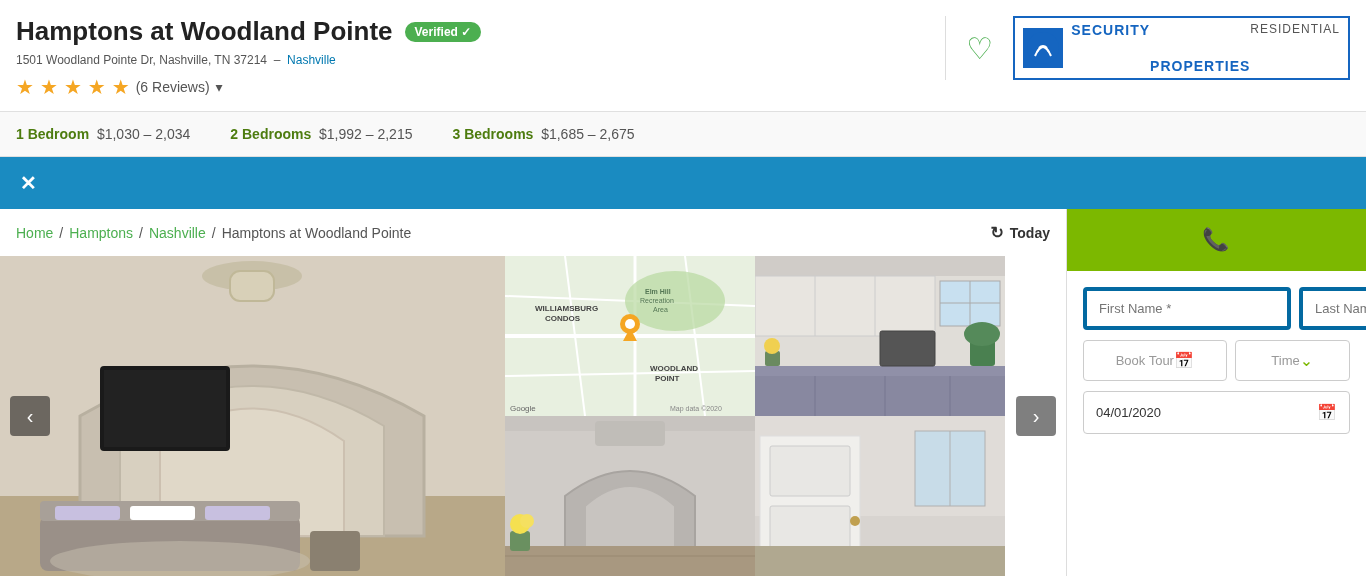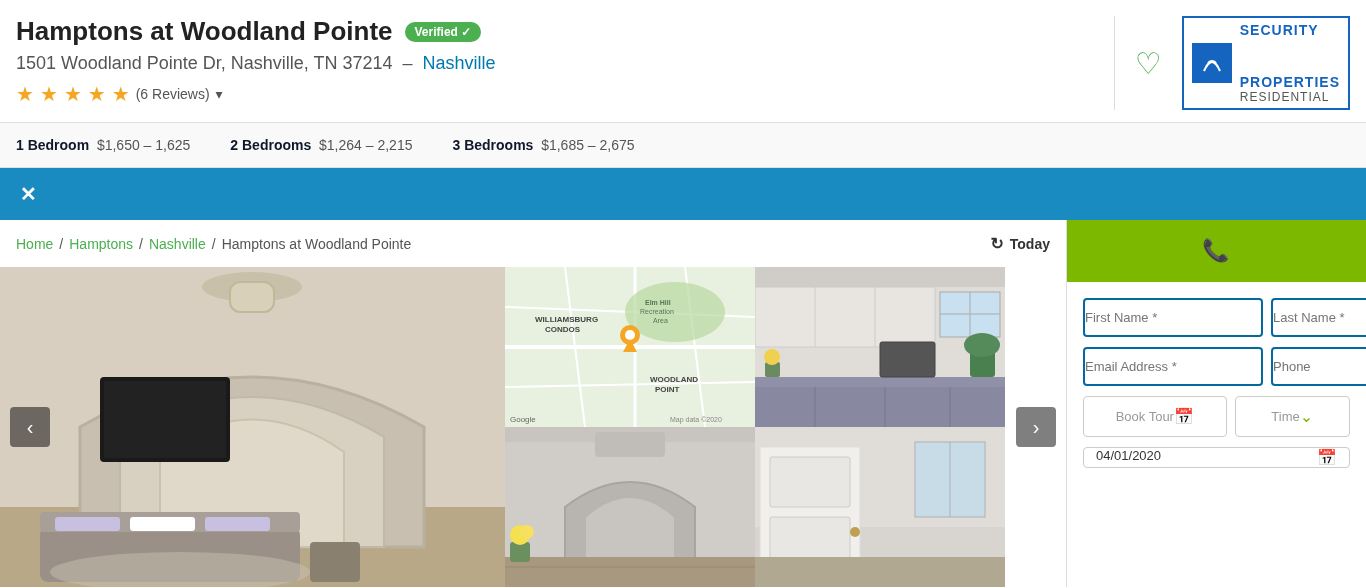--- a/index.html
+++ b/index.html
@@ -20,21 +20,21 @@
       background: #4caf50;
       color: #fff;
       font-size: 12px;
       font-weight: bold;
       padding: 3px 10px;
       border-radius: 12px;
       display: flex;
       align-items: center;
       gap: 4px;
     }
-    .address { font-size: 18px; color: #555; margin-bottom: 8px; }
+    .address { font-size: 12px; color: #555; margin-bottom: 8px; }
     .address a { color: #0078b0; text-decoration: none; }
     .stars { display: flex; align-items: center; gap: 6px; }
     .star { color: #f5a623; font-size: 20px; }
     .reviews { color: #555; font-size: 14px; }
     .chevron-down { color: #555; font-size: 14px; cursor: pointer; }
 
     .header-right {
       display: flex;
       align-items: center;
       gap: 20px;
@@ -53,36 +53,36 @@
       width: 40px;
       height: 40px;
       background: #1565c0;
       display: flex;
       align-items: center;
       justify-content: center;
       color: white;
       font-size: 18px;
       font-weight: bold;
     }
-    .logo-text { display: flex; flex-direction: column; }
+    .logo-text { display: flex; flex-direction: row; }
     .logo-text-top { font-size: 14px; font-weight: bold; color: #1565c0; letter-spacing: 1px; }
     .logo-text-mid { font-size: 14px; font-weight: bold; color: #1565c0; letter-spacing: 1px; margin-top: 36px; }
     .logo-text-bot { font-size: 12px; color: #555; letter-spacing: 1px; }
 
     
     .pricing-bar {
       display: flex;
       align-items: center;
       padding: 14px 16px;
       background: #f9f9f9;
       border-bottom: 1px solid #e0e0e0;
       gap: 40px;
     }
     .pricing-item { font-size: 14px; color: #555; }
-    .pricing-item strong { color: #0f172a; }
+    .pricing-item strong { color: #4d7c0f; }
 
     
     .tour-banner {
       background: #1a8bc1;
       color: #fff;
       display: flex;
       align-items: center;
       justify-content: space-between;
       padding: 14px 20px;
     }
@@ -197,23 +197,23 @@
       padding: 18px;
       font-size: 22px;
       font-weight: bold;
       cursor: pointer;
     }
     .phone-icon { font-size: 22px; }
     .form-area { padding: 16px; }
     .form-row { display: flex; gap: 8px; margin-bottom: 10px; }
     .form-input {
       flex: 1;
-      border: 2px solid #0369a1;
+      border: 4px solid #0369a1;
       border-radius: 4px;
-      padding: 10px 0;
+      padding: 10px 12px;
       font-size: 13px;
       color: #999;
       outline: none;
     }
     .book-tour-row { display: flex; gap: 8px; margin-bottom: 10px; }
     .book-tour-input {
       flex: 1;
       border: 1px solid #ccc;
       border-radius: 4px;
       padding: 10px 26px;
@@ -235,24 +235,25 @@
       justify-content: center;
       cursor: pointer;
     }
     .calendar-icon { color: #7cb800; font-size: 16px; }
     .chevron-icon { color: #7cb800; font-size: 16px; }
     .date-input-row { margin-bottom: 10px; }
     .date-input {
       width: 100%;
       border: 1px solid #ccc;
       border-radius: 4px;
-      padding: 0 12px;
+      padding: 11px 12px;
       font-size: 13px;
       color: #333;
       display: flex;
+      align-items: center;
       justify-content: space-between;
     }
   </style>
 </head>
 <body>
 
 <div class="header">
   <div class="header-left">
     <div class="title-row">
       <h1 class="property-title">Hamptons at Woodland Pointe</h1>
@@ -289,25 +290,25 @@
         <span class="logo-text-mid">PROPERTIES</span>
         <span class="logo-text-bot">RESIDENTIAL</span>
       </div>
     </div>
   </div>
 </div>
 
 <div class="pricing-bar">
   <div class="pricing-item">
     <strong>1 Bedroom</strong>
-    &nbsp;<span>$1,650 – 1,625</span>
+    &nbsp;<span>$1,030 – 2,034</span>
   </div>
   <div class="pricing-item">
     <strong>2 Bedrooms</strong>
-    &nbsp;<span>$1,264 – 2,215</span>
+    &nbsp;<span>$1,992 – 2,215</span>
   </div>
   <div class="pricing-item">
     <strong>3 Bedrooms</strong>
     &nbsp;<span>$1,685 – 2,675</span>
   </div>
 </div>
 
 <div class="tour-banner">
   <span class="tour-banner-close">✕</span>
 </div>
@@ -478,24 +479,20 @@
 
     <div class="phone-btn">
       <span class="phone-icon">📞</span>
     </div>
 
     <div class="form-area">
       <div class="form-row">
         <input class="form-input" type="text" placeholder="First Name *" style="">
         <input class="form-input" type="text" placeholder="Last Name *" style="">
       </div>
-      <div class="form-row">
-        <input class="form-input" type="email" placeholder="Email Address *" style="">
-        <input class="form-input" type="tel" placeholder="Phone" style="">
-      </div>
       <div class="book-tour-row">
         <div class="book-tour-input">
           <span>Book Tour</span>
           <span class="calendar-icon">📅</span>
         </div>
         <div class="time-select">
           <span>Time</span>
           <span class="chevron-icon">⌄</span>
         </div>
       </div>

